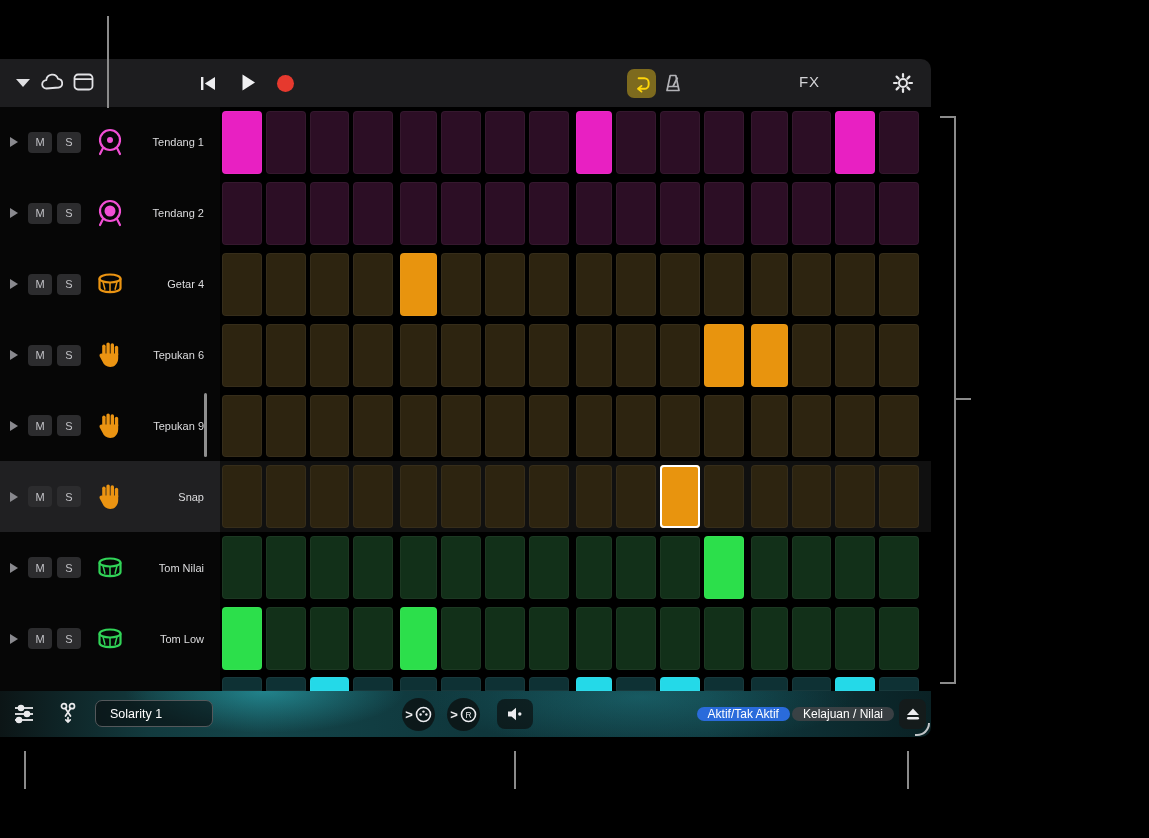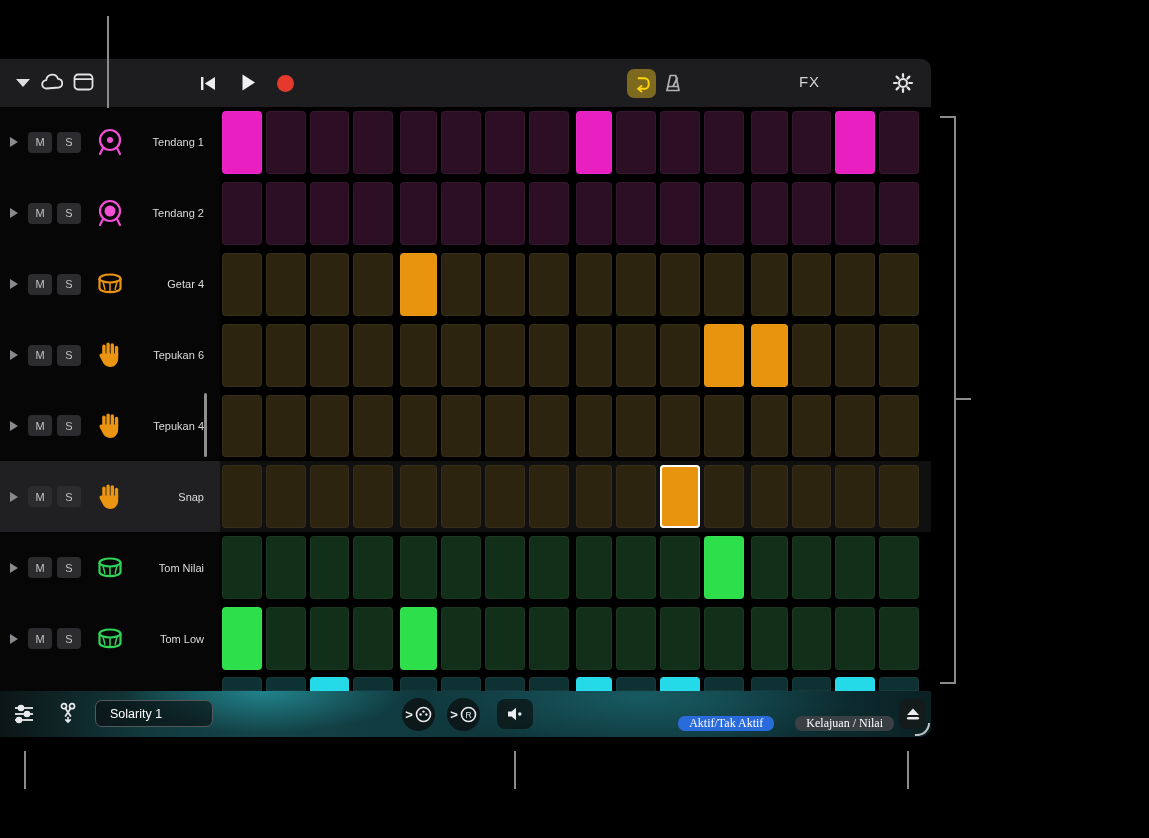--- a/index.html
+++ b/index.html
@@ -56,21 +56,21 @@
       radial-gradient(200px 60px at 265px 0px, rgba(56,226,240,0.40), rgba(56,226,240,0) 70%),
       radial-gradient(300px 70px at 640px 6px, rgba(56,226,240,0.20), rgba(56,226,240,0) 72%),
       linear-gradient(90deg,#0c1516 0%,#123a3e 16%,#134449 28%,#0f363b 52%,#10393f 76%,#0a2124 100%);}
   .bb-abs{position:absolute;display:flex;align-items:center;justify-content:center;}
   .pattern-field{left:95px;top:9px;width:118px;height:27px;background:rgba(8,12,13,0.6);
     border:1px solid #54585b;border-radius:7px;color:#fff;font-size:12.5px;
     justify-content:flex-start;padding-left:14px;}
   .circle-btn{width:33px;height:33px;top:7px;border-radius:50%;background:rgba(12,16,16,0.78);gap:2px;}
   .gt{color:#ebebed;font-size:13px;font-weight:bold;line-height:1;}
   .speaker-btn{left:497px;top:8px;width:36px;height:30px;border-radius:8px;background:rgba(12,16,16,0.7);}
-  .segmented{right:37px;top:18px;display:flex;gap:21px;height:28px;font-family:Liberation Serif, serif;}
+  .segmented{right:37px;top:9px;display:flex;gap:2px;height:28px;}
   .seg{padding:0 11px;border-radius:7px;color:#fff;font-size:12px;display:flex;align-items:center;white-space:nowrap;}
   .seg-active{background:#2a6bdb;}
   .seg-inactive{background:rgba(62,66,70,0.9);}
   .eject-btn{right:5px;top:8px;width:27px;height:30px;border-radius:7px;background:rgba(22,26,26,0.88);}
   .corner-arc{position:absolute;right:1px;bottom:1px;width:15px;height:13px;
     border-right:2px solid rgba(225,225,228,0.85);border-bottom:2px solid rgba(225,225,228,0.85);
     border-bottom-right-radius:13px;}
 
   
   .callout{position:absolute;background:#8b8b8b;z-index:20;}
@@ -297,21 +297,21 @@
             <svg width="30" height="30" viewBox="0 0 30 30">
               <g fill="#eb9412">
                 <rect x="7.2" y="4.6" width="3.4" height="12" rx="1.7"></rect>
                 <rect x="11.4" y="2.4" width="3.4" height="13" rx="1.7"></rect>
                 <rect x="15.6" y="3.2" width="3.4" height="12.4" rx="1.7"></rect>
                 <rect x="19.8" y="5.8" width="3.4" height="10.4" rx="1.7"></rect>
                 <path d="M7.2 13.5 h16 v4.5 c0 5.6-3.6 9-8 9 c-3.6 0-6.3-2-7.6-5.2 L4.6 16.2 a2 2 0 0 1 3.4-2 Z"></path>
               </g>
             </svg>
           </span>
-          <span class="t-name">Tepukan 4</span>
+          <span class="t-name">Tepukan 9</span>
         </div>
         <div class="t-grid">
           <div class="cell" style="background: rgb(45, 36, 16);"></div>
           <div class="cell" style="background: rgb(45, 36, 16);"></div>
           <div class="cell" style="background: rgb(45, 36, 16);"></div>
           <div class="cell" style="background: rgb(45, 36, 16);"></div>
           <div class="cell" style="background: rgb(45, 36, 16);"></div>
           <div class="cell" style="background: rgb(45, 36, 16);"></div>
           <div class="cell" style="background: rgb(45, 36, 16);"></div>
           <div class="cell" style="background: rgb(45, 36, 16);"></div>

